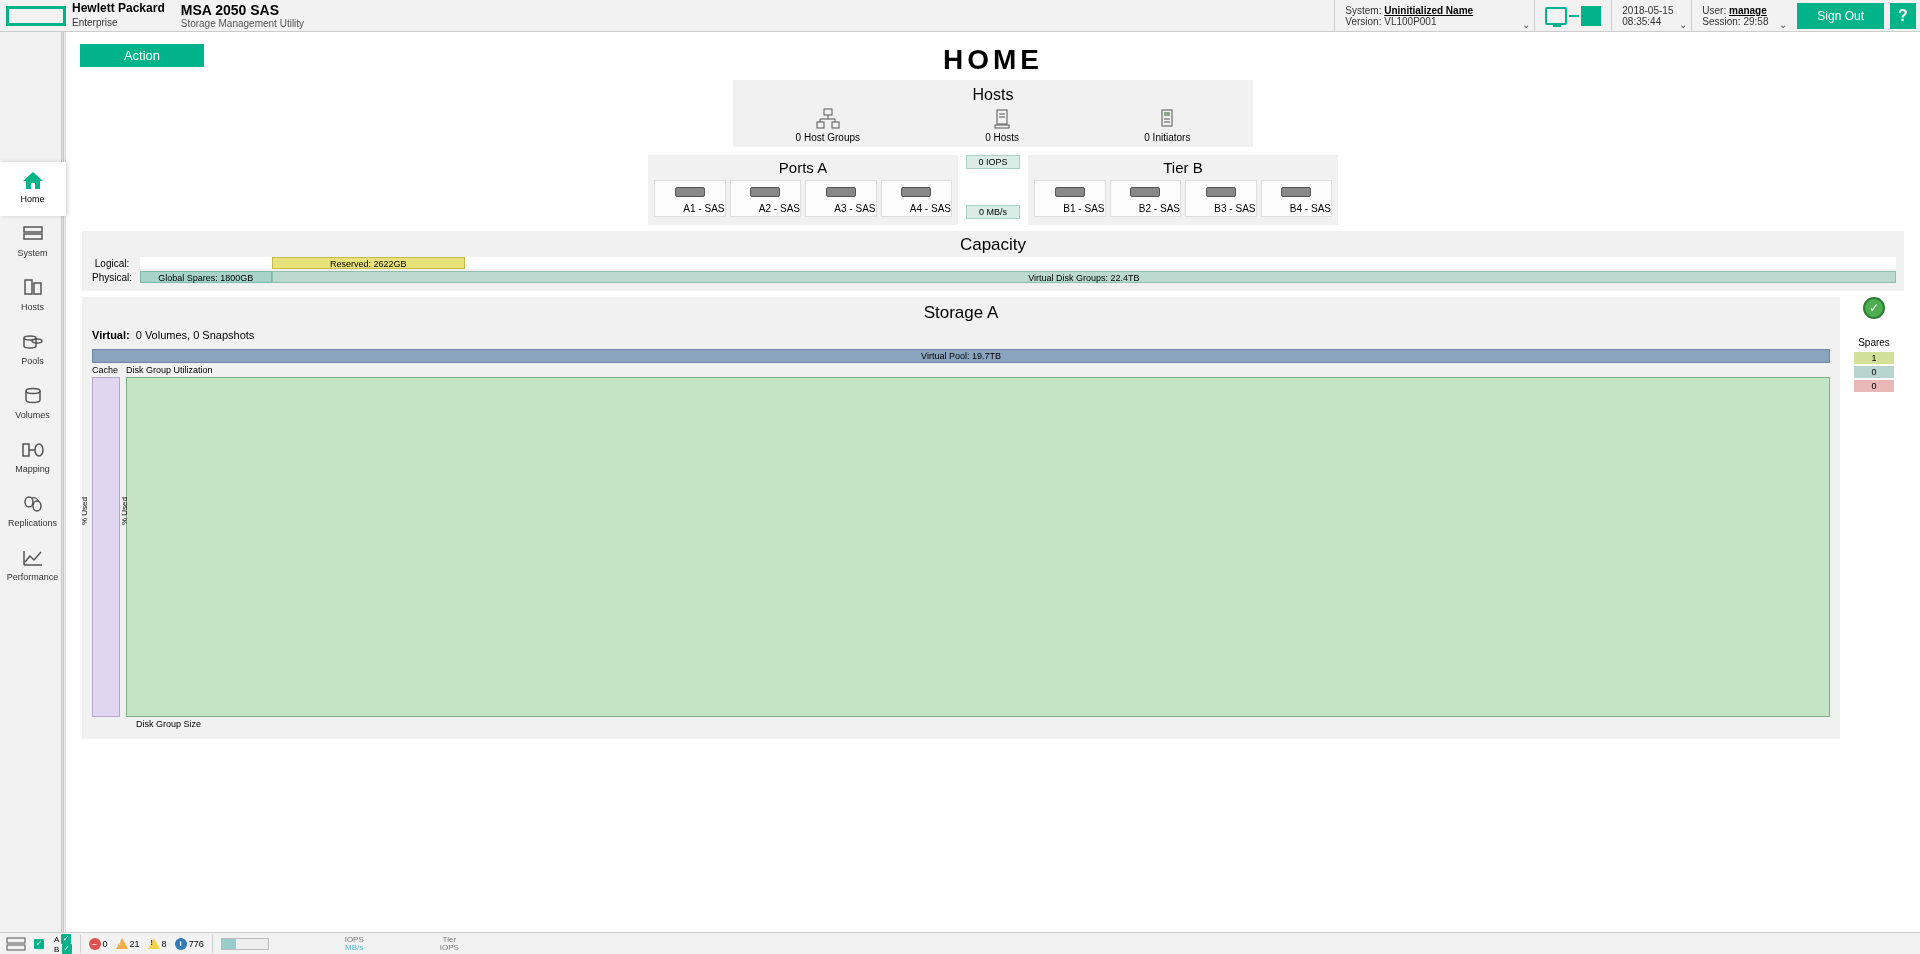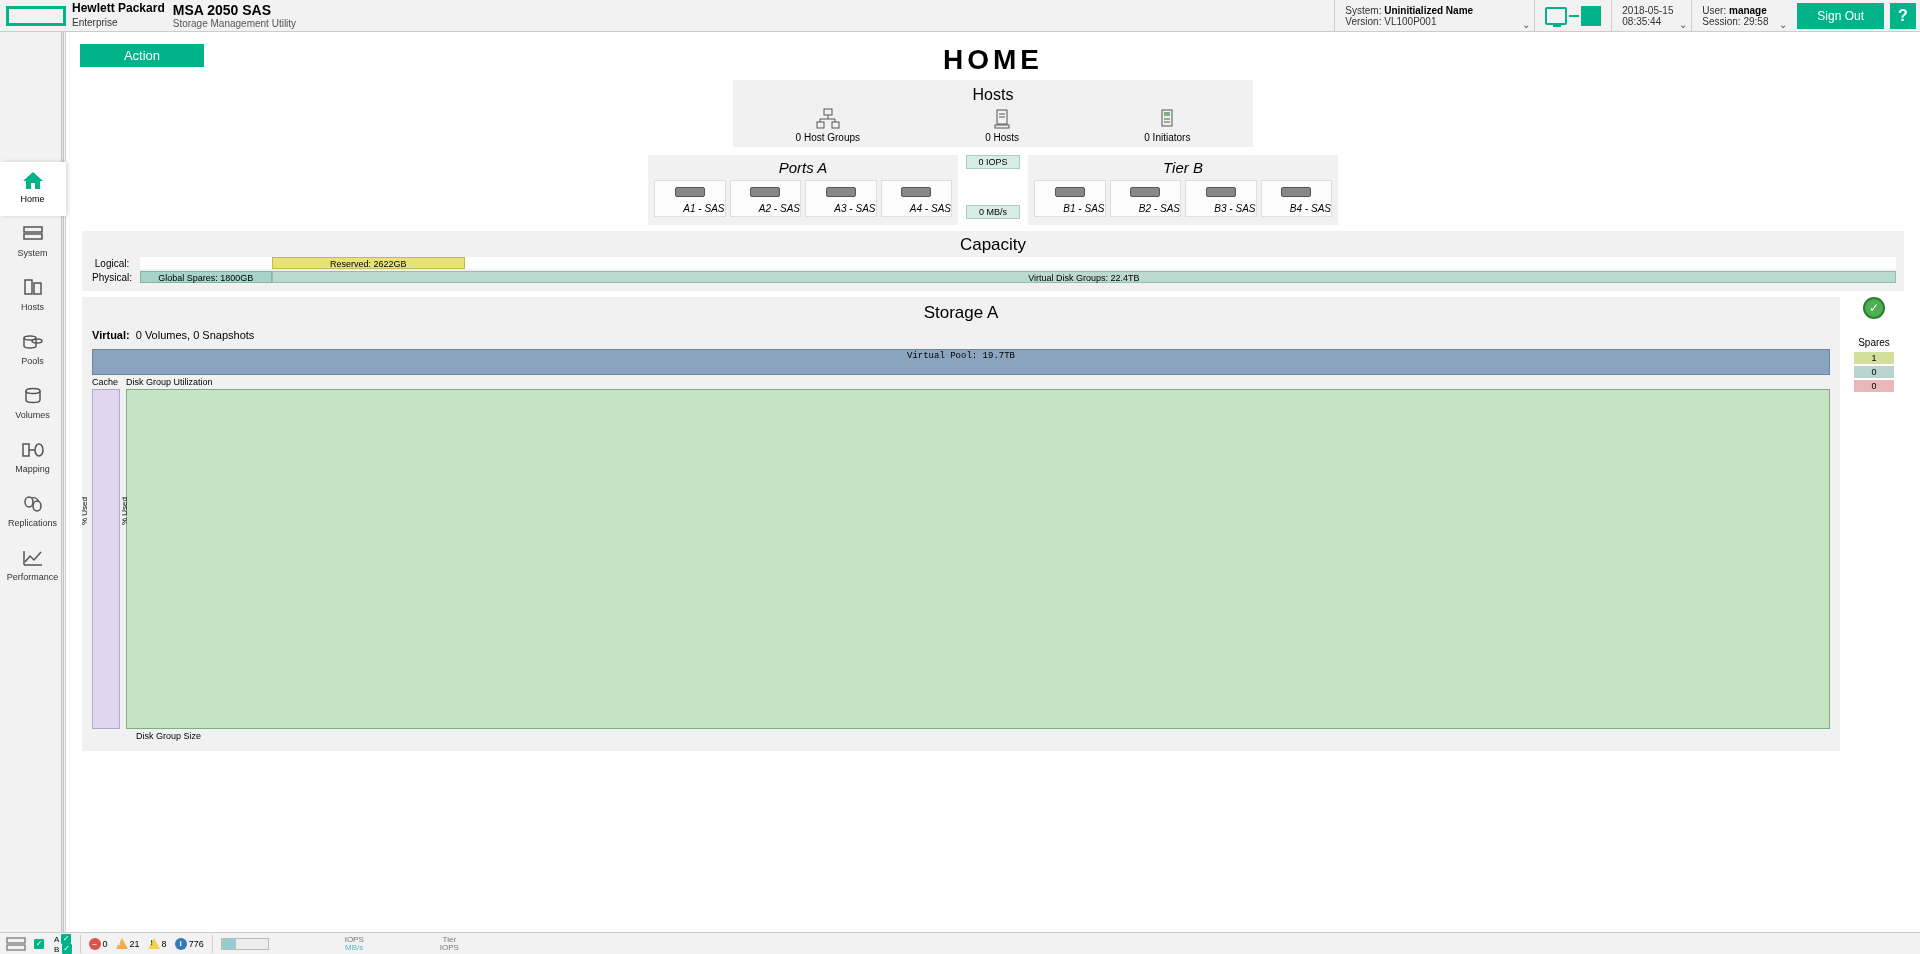--- a/index.html
+++ b/index.html
@@ -4,27 +4,27 @@
 <style>
 * { box-sizing: border-box; margin: 0; padding: 0; font-family: Arial, sans-serif; }
 html, body { width: 1920px; height: 954px; background: #f2f2f2; overflow: hidden; }
 
 
 .header { display: flex; align-items: center; height: 32px; background: #f2f2f2; border-bottom: 1px solid #ccc; }
 .hpe-logo { width: 60px; height: 20px; border: 3px solid #00b388; margin: 0 6px; }
 .brand { font-size: 12px; line-height: 1.1; }
 .brand b { font-weight: bold; }
 .brand small { font-size: 10px; color: #333; }
-.product { margin-left: 8px; font-size: 12px; }
+.product { margin-left: 16px; font-size: 12px; }
 .product b { font-size: 14px; }
 .product small { display: block; font-size: 10px; color: #555; }
 .header-spacer { flex: 1; }
 .hbox { border-left: 1px solid #ccc; padding: 3px 10px; font-size: 10px; color: #333; display: flex; flex-direction: column; justify-content: center; position: relative; height: 32px; }
 .hbox .chev { position: absolute; right: 4px; bottom: 2px; font-size: 10px; color: #555; }
-.hbox .val { font-weight: bold; color: #000; }
+.hbox .val { font-weight: bold; color: #000; text-decoration: underline; }
 .conn-icons { display: flex; align-items: center; gap: 2px; }
 .mon { width: 22px; height: 18px; border: 2px solid #00b388; border-radius: 2px; position: relative; }
 .mon::after { content:''; position:absolute; bottom:-4px; left:6px; width:8px; height:2px; background:#00b388;}
 .storbox { width: 20px; height: 20px; background: #00b388; }
 .link { width: 10px; height: 2px; background: #00b388; }
 .signout { background: #00b388; color: #fff; border: none; padding: 6px 20px; font-size: 12px; cursor: pointer; margin: 0 6px; }
 .help { width: 26px; height: 26px; background: #00b388; color: #fff; font-weight: bold; font-size: 16px; display: flex; align-items: center; justify-content: center; margin-right: 4px; }
 
 
 .sidebar { position: absolute; left: 0; top: 32px; bottom: 22px; width: 66px; background: #f2f2f2; border-right: 1px solid #d5d5d5; padding-top: 130px; display: flex; flex-direction: column; align-items: center; }
@@ -40,41 +40,41 @@
 .page-title { text-align: center; font-size: 28px; font-weight: bold; letter-spacing: 4px; margin-top: 12px; }
 
 .panel { background: #f1f1f1; margin: 6px auto; }
 .hosts-panel { width: 520px; padding: 6px 0 4px; margin-top: 4px; }
 .hosts-panel h3 { text-align: center; font-weight: normal; font-size: 16px; margin-bottom: 4px; }
 .hosts-row { display: flex; justify-content: space-around; }
 .host-item { text-align: center; font-size: 10px; }
 .host-ico { width: 26px; height: 22px; margin: 0 auto 2px; }
 
 .ports-wrap { display: flex; justify-content: center; gap: 8px; margin: 8px 16px 4px; }
-.ports-panel { background: #f1f1f1; width: 310px; padding: 4px 6px 8px; font-style: italic; }
+.ports-panel { background: #f1f1f1; width: 310px; padding: 4px 6px 8px; }
 .ports-panel h4 { text-align: center; font-weight: normal; font-size: 15px; margin-bottom: 4px; }
 .port-row { display: flex; gap: 4px; justify-content: center; }
 .port { background: #fcfcfc; border: 1px solid #ddd; width: 72px; padding: 4px 0 2px; text-align: right; font-size: 10px; }
 .port-img { width: 30px; height: 10px; background: #888; border: 1px solid #555; margin: 2px auto 6px; border-radius: 2px; }
 .perf-mid { width: 54px; display: flex; flex-direction: column; gap: 12px; justify-content: space-between; padding-bottom: 6px;}
 .perf-cell { border: 1px solid #a8cfc5; background: #d9ede6; font-size: 9px; text-align: center; padding: 1px 0; }
 
 .cap-panel { margin: 6px 16px; background: #f1f1f1; padding: 4px 8px 8px; }
 .cap-panel h3 { text-align: center; font-weight: normal; font-size: 17px; }
 .cap-row { display: flex; align-items: center; gap: 6px; font-size: 10px; margin-top: 2px;}
 .cap-row .lbl { width: 44px; text-align: center; }
 .bar { height: 12px; position: relative; }
 .bar-seg { position: absolute; top: 0; bottom: 0; font-size: 9px; text-align: center; line-height: 12px; }
 
 .storage-wrap { display: flex; gap: 4px; margin: 4px 16px 0; }
 .storage-col { flex: 1; background: #f1f1f1; padding: 6px 10px 10px; position: relative; }
 .storage-col h3 { text-align: center; font-weight: normal; font-size: 17px; }
 .virt-line { font-size: 11px; margin: 6px 0 8px; }
 .virt-line b { margin-right: 6px; }
-.vp-bar { height: 26px; background: #8aa4c0; border:1px solid #6b86a3; font-size: 9px; text-align: center; line-height: 12px; font-family: Liberation Mono, monospace; }
+.vp-bar { height: 14px; background: #8aa4c0; border:1px solid #6b86a3; font-size: 9px; text-align: center; line-height: 12px; }
 .dg-labels { display: flex; font-size: 9px; margin-top: 2px; }
 .dg-labels .c { width: 34px; }
 .dg-area { display: flex; gap: 6px; margin-top: 2px; }
 .cache-box { width: 28px; height: 340px; background: #e0d6f0; border: 1px solid #b5a6d0; }
 .dg-box { flex: 1; height: 340px; background: #c5e3c5; border: 1px solid #7fae7f; }
 .vlabel { font-size: 8px; writing-mode: vertical-rl; transform: rotate(180deg); position: absolute; }
 .footlbl { font-size: 9px; margin-top: 2px; }
 
 .spares-col { width: 60px; display: flex; flex-direction: column; align-items: center; gap: 18px; background: transparent; }
 .okcircle { width: 22px; height: 22px; border-radius: 50%; background: #4caf50; border: 2px solid #2e7d32; color: #fff; font-size: 12px; display: flex; align-items: center; justify-content: center; }

